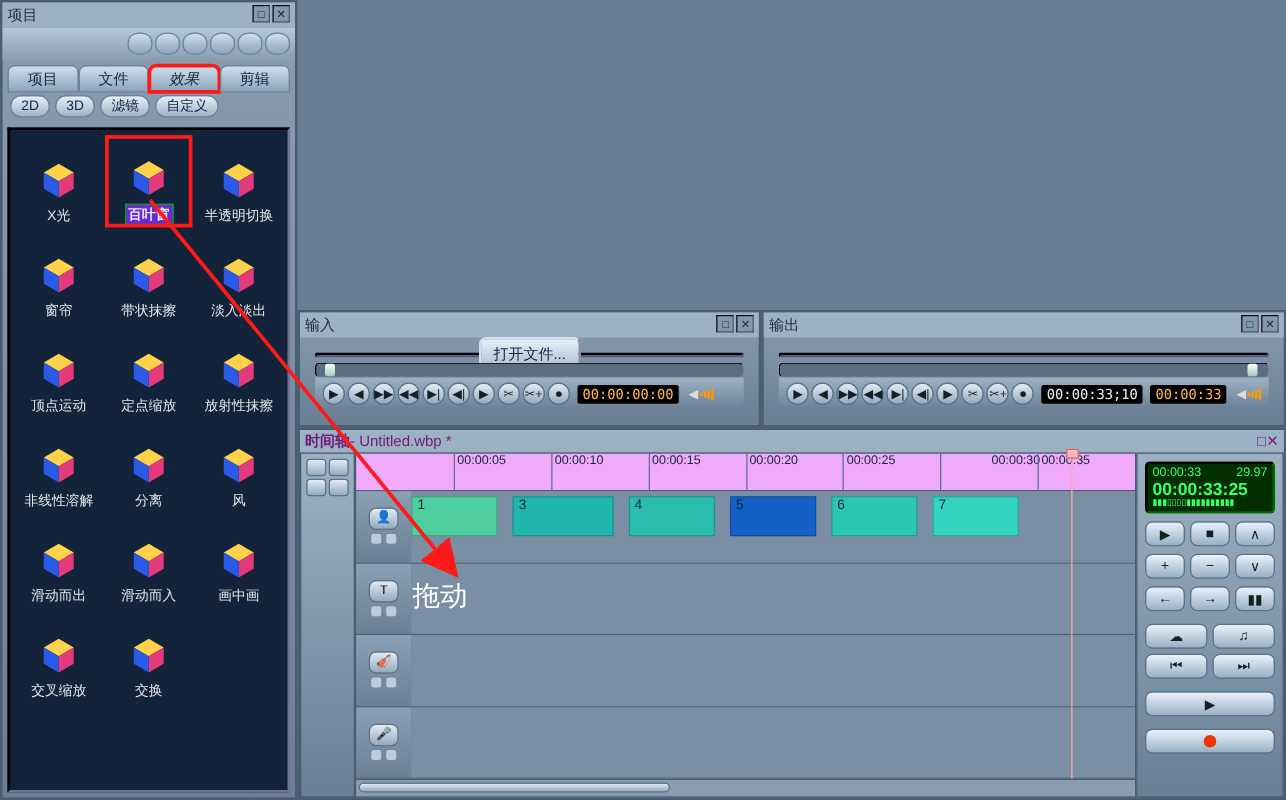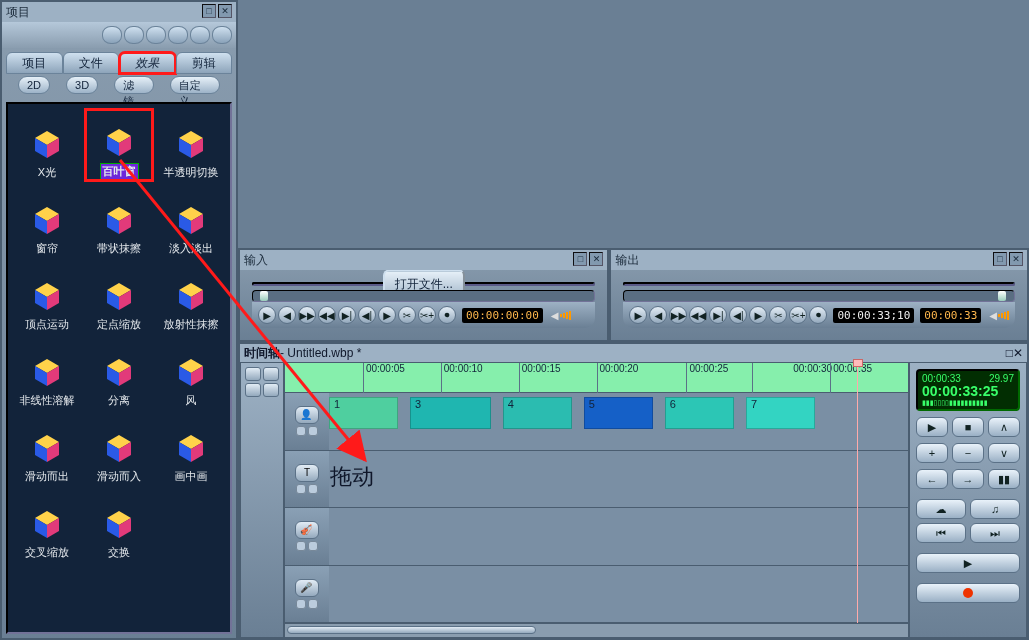--- a/index.html
+++ b/index.html
@@ -10,21 +10,21 @@
 
 .sidebar { width: 238px; display:flex; flex-direction:column; }
 .panel-header { height:20px; background: #9db1c4; display:flex; align-items:center; padding:0 4px; font-size:12px; color:#1a2a3a; position:relative; }
 .panel-header .pins { position:absolute; right:4px; top:2px; display:flex; gap:2px; }
 .panel-header .pins span { width:14px; height:14px; background:#8299af; border:1px inset #556; font-size:9px; text-align:center; line-height:12px; }
 .toolbar-row { height:26px; background:linear-gradient(180deg,#b5c8da,#8a9daf); display:flex; align-items:center; justify-content:flex-end; gap:2px; padding:0 4px; }
 .oval-btn { width:20px; height:18px; border-radius:9px/8px; background:linear-gradient(180deg,#cfe0ef,#8aa2b9); border:1px solid #6b839a; }
 .tabs-row { height:26px; display:flex; gap:0; padding:0 4px; align-items:flex-end; }
 .tab { flex:1; height:22px; border-radius:6px 6px 0 0; background:linear-gradient(180deg,#cfe0ef,#8da4ba); border:1px solid #6b839a; font-size:12px; text-align:center; line-height:20px; color:#12233a; }
 .tab.highlight { outline:3px solid #ff1a1a; outline-offset:-2px;font-style:italic; }
-.filter-row { height:24px; display:flex; gap:16px; padding:2px 16px; }
+.filter-row { height:24px; display:flex; gap:4px; padding:2px 6px;text-align:center; }
 .pill { height:18px; border-radius:9px; background:linear-gradient(180deg,#e6f0f8,#9db3c8); border:1px solid #6b839a; font-size:11px; padding:0 8px; line-height:16px; color:#12233a; }
 .effects-grid { flex:1; background:#12233a; margin:4px; border:2px inset #334; padding:6px; overflow:auto; }
 .grid { display:grid; grid-template-columns:repeat(3,1fr); gap:6px 6px; }
 .effect-item { display:flex; flex-direction:column; align-items:center; justify-content:flex-end; height:70px; position:relative; }
 .effect-item.sel { outline:3px solid #ff1a1a; outline-offset:-1px; }
 .effect-item.sel .lbl { background:#6d28d9; border:1px solid #0a0; padding:0 2px;font-weight:bold; }
 .cube { width:34px; height:34px; position:relative; }
 .cube svg { width:34px; height:34px; }
 .lbl { color:#e4e8ec; font-size:11px; margin-top:4px; white-space:nowrap; }
 
@@ -40,27 +40,27 @@
 .scrub .thumb { width:8px; height:10px; background:linear-gradient(180deg,#fff,#9cb); border-radius:2px; position:absolute; top:0; }
 .transport { height:26px; background:linear-gradient(180deg,#9db1c4,#6a7f94); border-radius:0 0 10px 10px; display:flex; align-items:center; gap:2px; padding:0 6px; }
 .tbtn { width:18px; height:18px; border-radius:9px; background:linear-gradient(180deg,#e2ecf5,#94a9bd); border:1px solid #5b7187; font-size:10px; display:flex; align-items:center; justify-content:center; color:#122; }
 .tc { font-family:monospace; font-size:11px; color:#ffb84d; margin-left:4px; background:#000; padding:1px 4px; border-radius:2px; }
 .tc.white { color:#eee; }
 .spk { margin-left:6px; display:flex; align-items:center; gap:1px; }
 .spk .bar { width:2px; background:#f90; }
 
 
 .timeline-area { flex:1; display:flex; flex-direction:column; }
-.tl-header { height:18px; background:#9db1c4; font-size:12px; color:#0f172a; display:flex; align-items:center; padding:0 4px; }
+.tl-header { height:18px; background:#9db1c4; font-size:12px; color:#701a75; display:flex; align-items:center; padding:0 4px; }
 .tl-body { flex:1; display:flex; }
 .tl-left-tools { width:44px; background:linear-gradient(180deg,#9db1c4,#6a7f94); border:1px solid #4a5d70; display:flex; flex-direction:column; gap:2px; padding:4px; }
 .tl-left-tools .row { display:flex; gap:2px; }
 .sq { width:16px; height:14px; border-radius:3px; background:linear-gradient(180deg,#e2ecf5,#94a9bd); border:1px solid #5b7187; font-size:8px; text-align:center; }
 .tl-tracks { flex:1; background:#6a7f94; border:1px solid #4a5d70; display:flex; flex-direction:column; position:relative; }
-.ruler { height:30px; background:#86efac; border-bottom:1px solid #4a5d70; position:relative; font-size:10px; color:#12233a; }
+.ruler { height:30px; background:#f0abfc; border-bottom:1px solid #4a5d70; position:relative; font-size:10px; color:#12233a; }
 .ruler .tick { position:absolute; top:0; height:30px; border-left:1px solid #5b7187; padding-left:2px; }
 .track-row { flex:1; min-height:42px; border-bottom:1px solid #4a5d70; display:flex; position:relative; }
 .track-head { width:44px; background:linear-gradient(180deg,#8aa0b5,#6a7f94); display:flex; flex-direction:column; align-items:center; justify-content:center; gap:2px; }
 .track-head .ico { width:24px; height:18px; border-radius:6px; background:linear-gradient(180deg,#e2ecf5,#94a9bd); border:1px solid #5b7187; font-size:10px; text-align:center; line-height:16px; }
 .track-head .locks { display:flex; gap:2px; }
 .track-head .lock { width:10px; height:10px; border-radius:3px; background:#bcd; border:1px solid #789; }
 .track-body { flex:1; background:#7a8fa4; position:relative; }
 .clip { position:absolute; top:4px; height:32px; border:1px solid #0003; font-size:11px; color:#12233a; padding-left:4px; }
 .playhead { position:absolute; top:0; bottom:0; width:0; border-left:1px solid #faa; }
 .playhead .marker { position:absolute; left:-5px; top:-4px; width:10px; height:8px; background:#fbb; border:1px solid #c66; }
@@ -70,21 +70,21 @@
 .lcd { background:#022e02; border:2px inset #001500; height:42px; border-radius:4px; padding:2px 4px; font-family:monospace; color:#39ff6a; font-size:10px; line-height:12px; }
 .lcd .big { font-size:14px; font-weight:bold; }
 .pad-grid-3 { display:grid; grid-template-columns:repeat(3,1fr); gap:4px; }
 .pad-grid-2 { display:grid; grid-template-columns:repeat(2,1fr); gap:4px; margin-top:4px; }
 .pbtn { height:20px; border-radius:6px; background:linear-gradient(180deg,#e9f2fa,#9ab0c5); border:1px solid #5b7187; display:flex; align-items:center; justify-content:center; font-size:11px; color:#122; }
 .pbtn.wide { grid-column:span 2; }
 .pbtn.rec .dot { width:10px; height:10px; border-radius:5px; background:#e30; }
 
 
 .arrow-svg { position:absolute; left:100px; top:140px; pointer-events:none; z-index:50; }
-.ann-label { position:absolute; left:330px; top:462px; color:#0f172a; font-size:22px; font-family:"SimSun",serif; pointer-events:none; z-index:51; }
+.ann-label { position:absolute; left:330px; top:462px; color:#ffffff; font-size:22px; font-family:"SimSun",serif; pointer-events:none; z-index:51; }
 
 .hscroll { height:14px; background:#8a9daf; border-top:1px solid #4a5d70; position:relative; }
 .hscroll .thumb { position:absolute; left:2px; top:2px; height:8px; width:40%; background:linear-gradient(180deg,#e2ecf5,#94a9bd); border:1px solid #5b7187; border-radius:4px; }
 </style>
 </head>
 <body>
 
 <div class="app">
 
   <div class="sidebar panel">
@@ -386,21 +386,21 @@
               <div class="sq"></div>
               <div class="sq"></div>
             </div>
         </div>
         <div class="tl-tracks">
           <div class="ruler" id="ruler">
               <div class="tick" style="left: 12.5%;">00:00:05</div>
               <div class="tick" style="left: 25%;">00:00:10</div>
               <div class="tick" style="left: 37.5%;">00:00:15</div>
               <div class="tick" style="left: 50%;">00:00:20</div>
-              <div class="tick" style="left: 62.5%; margin-left: 12px;">00:00:25</div>
+              <div class="tick" style="left: 62.5%;">00:00:25</div>
               <div class="tick" style="left: 75%; padding-left: 40px;">00:00:30</div>
               <div class="tick" style="left: 87.5%;">00:00:35</div>
             </div>
           <div class="track-row">
             <div class="track-head">
               <div class="ico">👤</div>
               <div class="locks">
                   <div class="lock"></div>
                   <div class="lock"></div>
                 </div>

